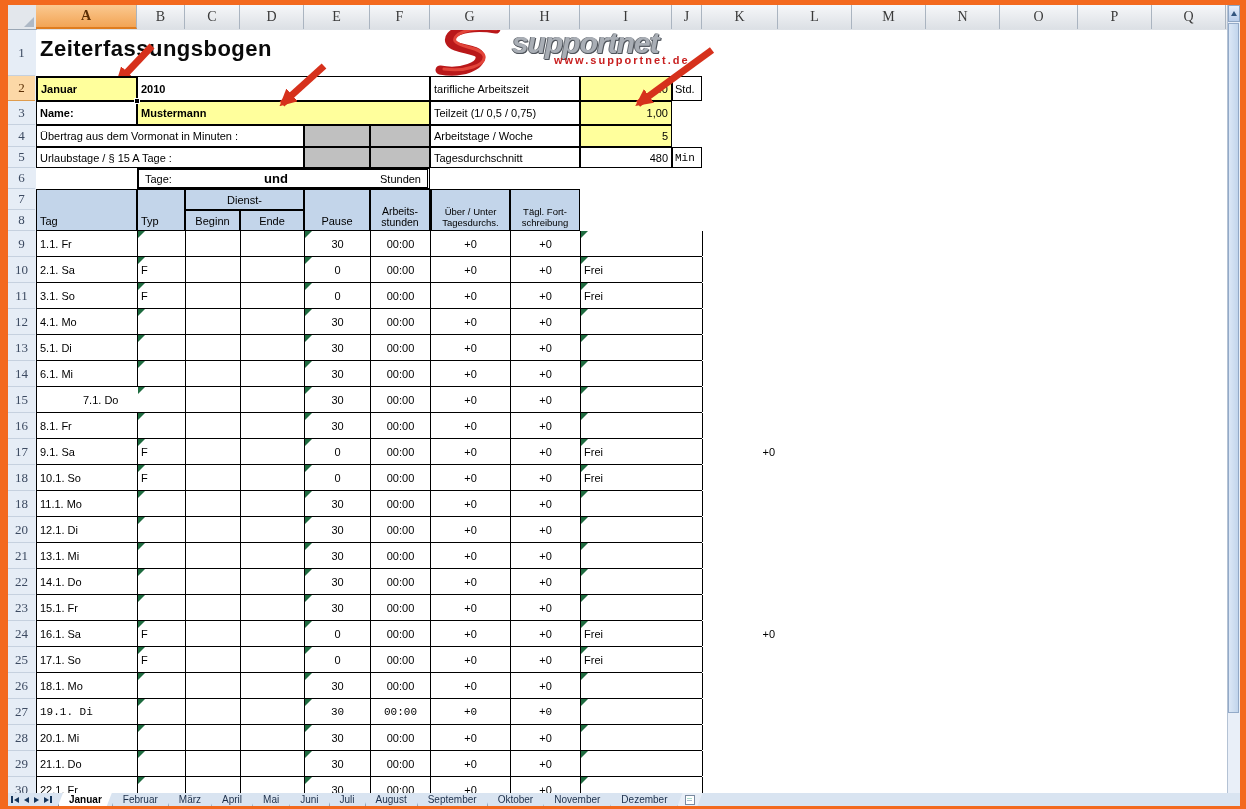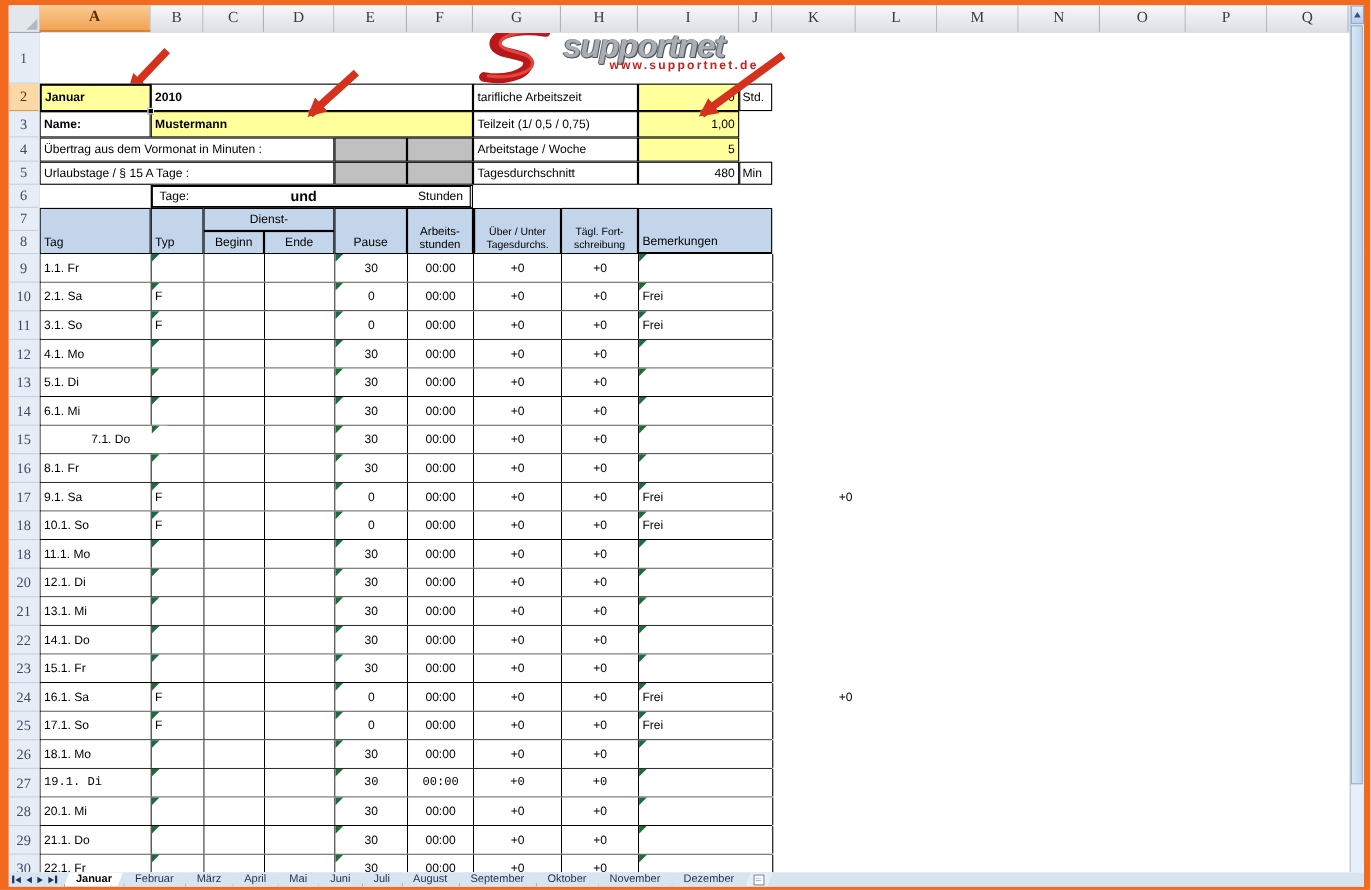--- a/index.html
+++ b/index.html
@@ -113,20 +113,21 @@
         <div class="rowh" style="top: 617px; height: 26px;">25</div>
         <div class="rowh" style="top: 643px; height: 26px;">26</div>
         <div class="rowh" style="top: 669px; height: 26px;">27</div>
         <div class="rowh" style="top: 695px; height: 26px;">28</div>
         <div class="rowh" style="top: 721px; height: 26px;">29</div>
         <div class="rowh" style="top: 747px; height: 26px;">30</div>
       </div>
 
   <div id="canvas">
 
+    <div id="title">Zeiterfassungsbogen</div>
 
     <div id="logo">
       <svg width="80" height="52" viewBox="0 0 80 52">
         <path d="M62,3 C30,-2 12,8 16,16 C20,24 44,22 46,30 C48,40 28,48 6,44" fill="none" stroke="#b9181a" stroke-width="9" stroke-linecap="round"></path>
         <path d="M62,3 C34,0 18,9 21,15 C25,22 48,21 50,30 C52,39 32,46 10,43" fill="none" stroke="#e2453a" stroke-width="3" stroke-linecap="round"></path>
       </svg>
       <span class="word">supportnet</span>
       <span class="url">www.supportnet.de</span>
     </div>
 
@@ -146,21 +147,21 @@
     <div class="cell gray" style="left:268px;top:95px;width:66px;height:22px;"></div>
     <div class="cell gray" style="left:334px;top:95px;width:60px;height:22px;"></div>
     <div class="cell" style="left:394px;top:95px;width:150px;height:22px;">Arbeitstage / Woche</div>
     <div class="cell yellow r" style="left:544px;top:95px;width:92px;height:22px;">5</div>
 
     <div class="cell" style="left:0;top:117px;width:268px;height:21px;">Urlaubstage / § 15 A Tage :</div>
     <div class="cell gray" style="left:268px;top:117px;width:66px;height:21px;"></div>
     <div class="cell gray" style="left:334px;top:117px;width:60px;height:21px;"></div>
     <div class="cell" style="left:394px;top:117px;width:150px;height:21px;">Tagesdurchschnitt</div>
     <div class="cell r" style="left:544px;top:117px;width:92px;height:21px;">480</div>
-    <div class="cell" style="left:636px;top:117px;width:30px;height:21px;padding:0 2px;">Min</div>
+    <div class="cell" style="left:636px;top:117px;width:30px;height:21px;padding:0 2px;font-family:Liberation Mono, monospace;">Min</div>
 
     <div class="cell" style="left:101px;top:138px;width:293px;height:21px;border:2px solid #000;border-right:3px double #000;justify-content:space-between;padding:0 6px;">
       <span>Tage:</span>
       <span class="b" style="font-size:13px;">und</span>
       <span>Stunden</span>
     </div>
 
     <div class="cell hdr bl" style="left:0;top:159px;width:101px;height:42px;">Tag</div>
     <div class="cell hdr bl" style="left:101px;top:159px;width:48px;height:42px;">Typ</div>
     <div class="cell hdr c" style="left:149px;top:159px;width:119px;height:21px;">Dienst-</div>
@@ -172,21 +173,20 @@
       <span>stunden</span>
     </div>
     <div class="cell hdr colmn small" style="left:394px;top:159px;width:80px;height:42px;border-left:2px solid #000;">
       <span>Über / Unter</span>
       <span>Tagesdurchs.</span>
     </div>
     <div class="cell hdr colmn small" style="left:474px;top:159px;width:70px;height:42px;">
       <span>Tägl. Fort-</span>
       <span>schreibung</span>
     </div>
-    <div class="cell hdr bl" style="left:544px;top:159px;width:122px;height:42px;border-bottom:2px solid #000;">Bemerkungen</div>
 
     <div id="rows-container">
           <div class="drow" style="top: 201px;">
             <div class="dcell" style="left: 0px; width: 101px;">1.1. Fr</div>
             <div class="dcell" style="left: 101px; width: 48px;">
               <span class="tri"></span>
             </div>
             <div class="dcell" style="left: 149px; width: 55px;"></div>
             <div class="dcell" style="left: 204px; width: 64px;"></div>
             <div class="dcell c" style="left: 268px; width: 66px;">30<span class="tri"></span></div>

